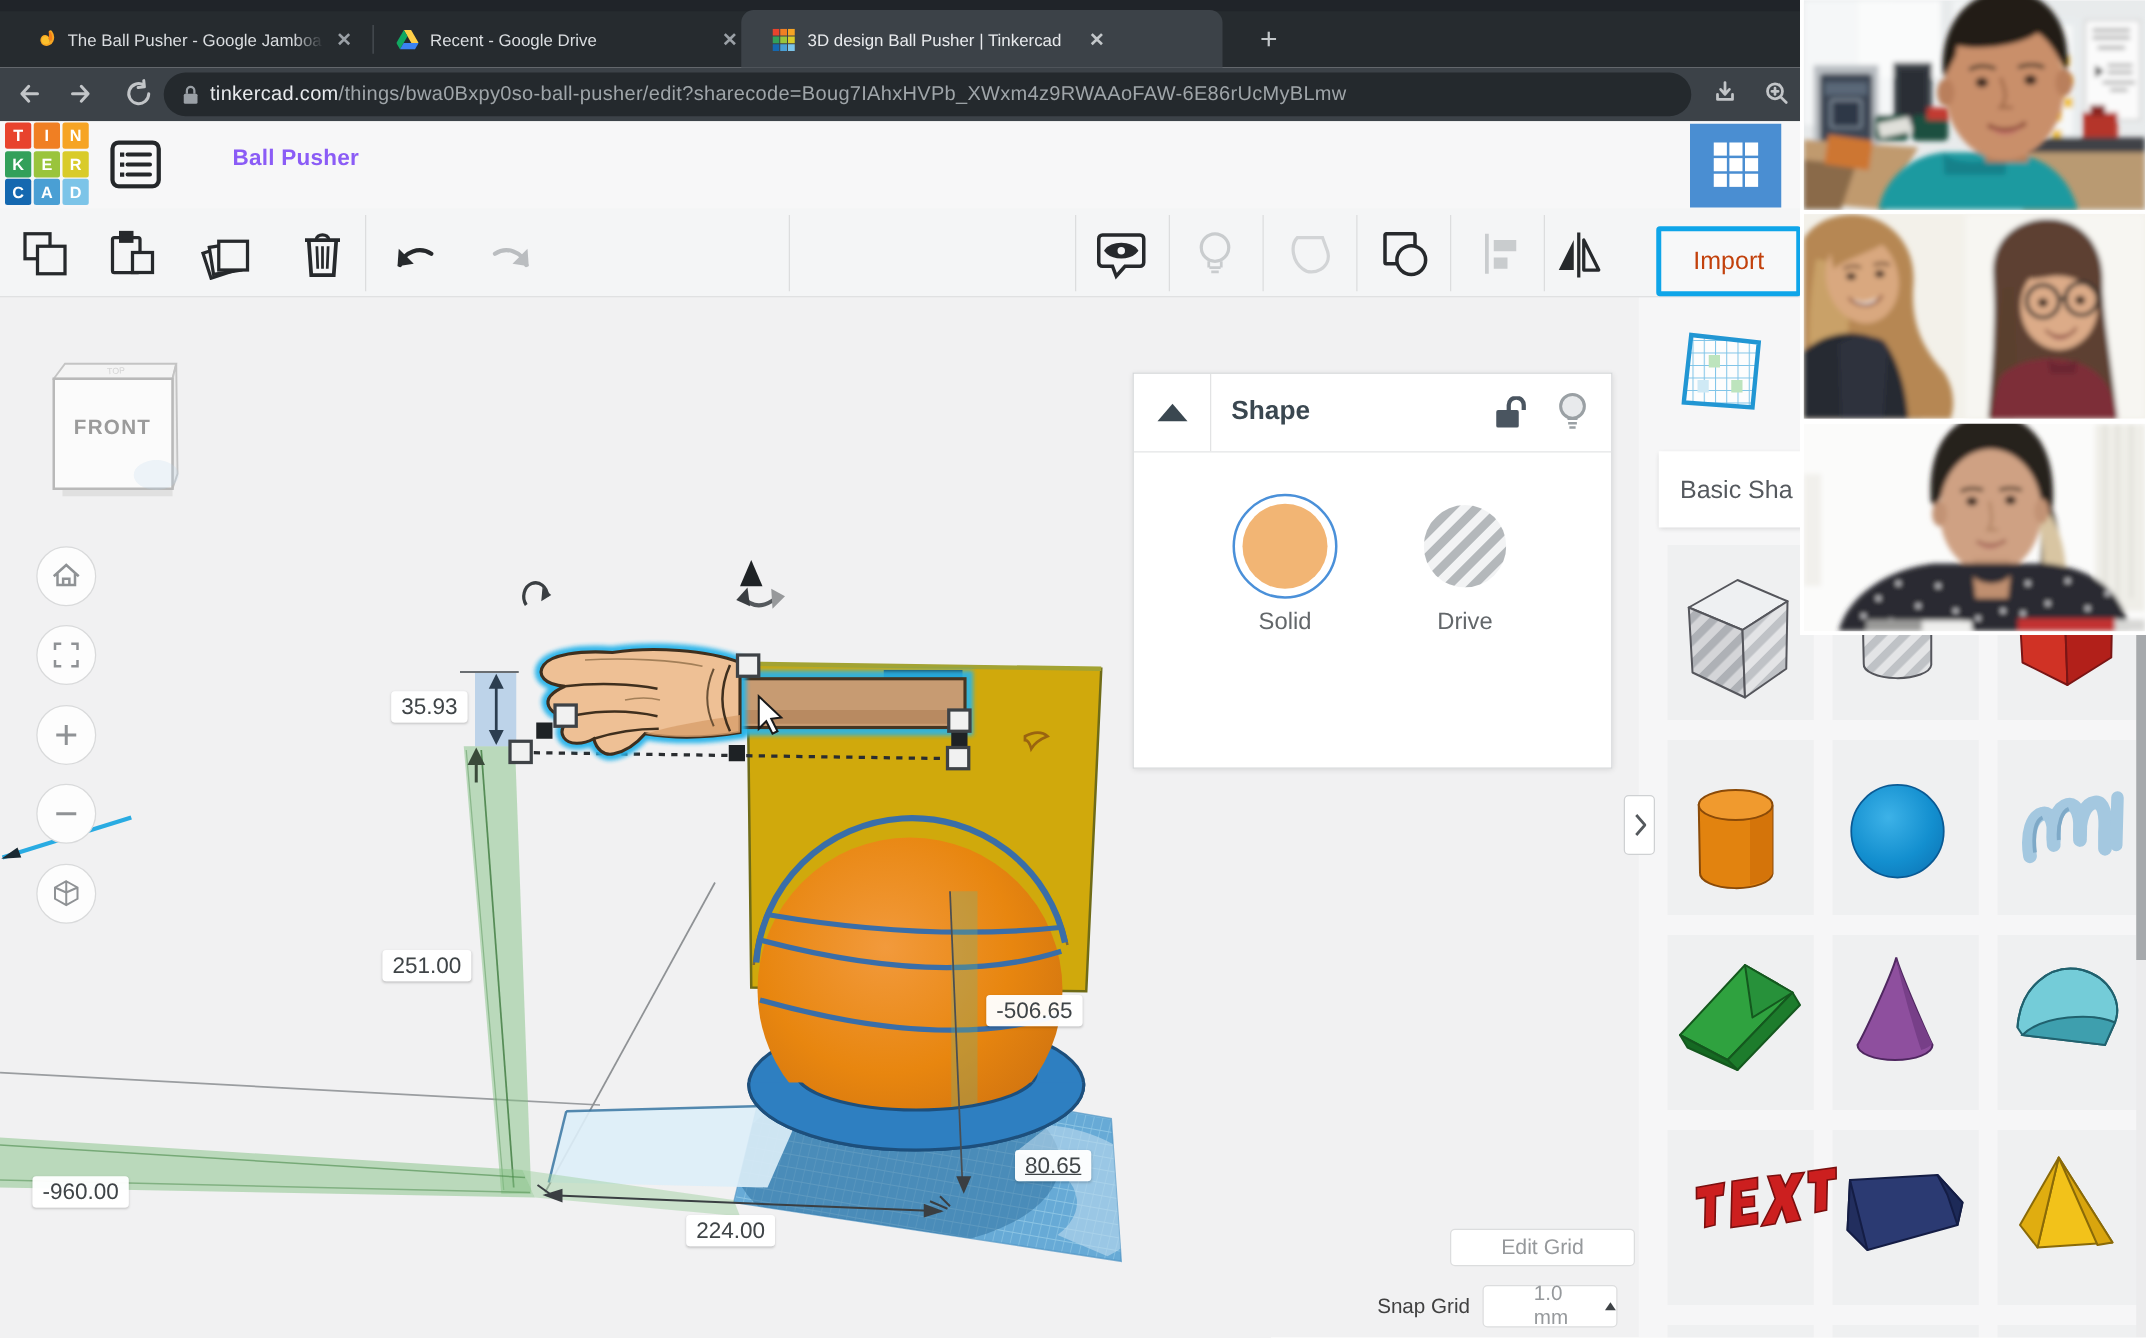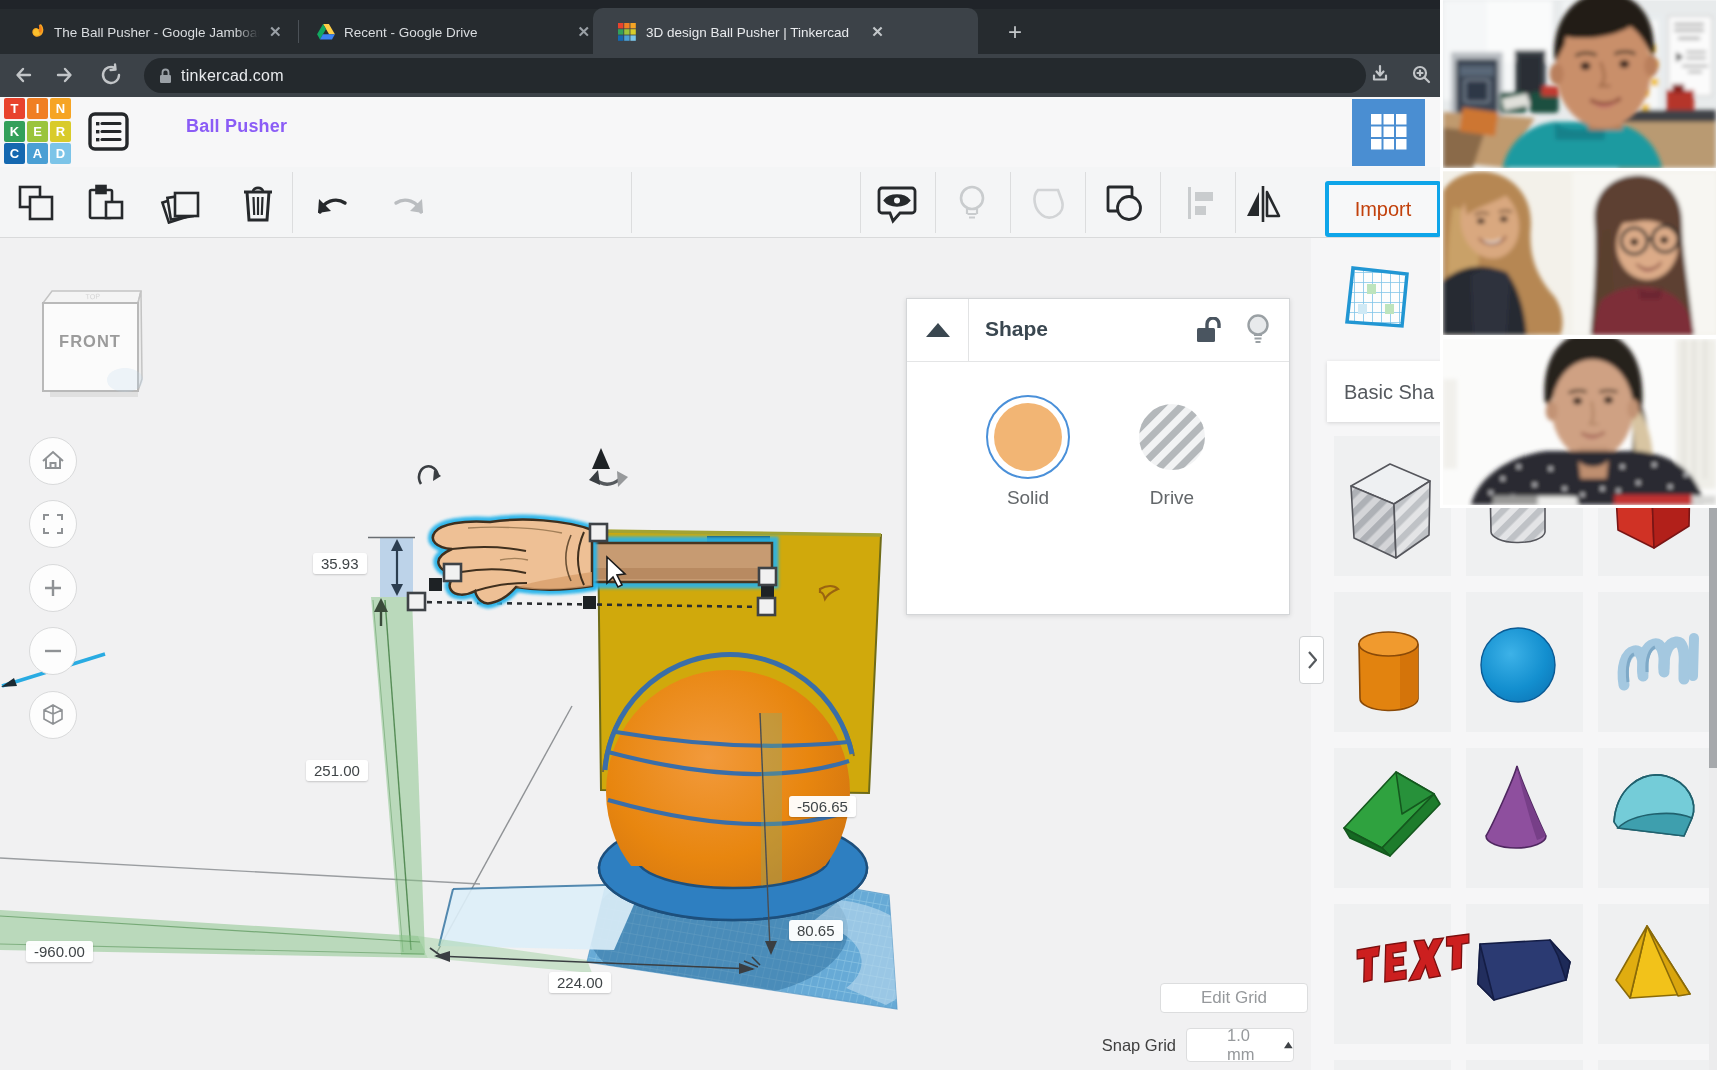--- a/index.html
+++ b/index.html
@@ -9,40 +9,40 @@
   .abs{position:absolute;}
   
   #tabbar{left:0;top:0;width:1717px;height:54px;background:#262b2f;}
   #tabbar .topstrip{left:0;top:0;width:1717px;height:9px;background:#202429;position:absolute;}
   .tab{position:absolute;top:10px;height:44px;display:flex;align-items:center;color:#dadde0;font-size:13.5px;}
   .tab .ttl{white-space:nowrap;overflow:hidden;max-width:205px;}
   .tabx{color:#9aa0a6;font-size:15px;font-weight:bold;margin-left:10px;}
   #activetab{position:absolute;left:593px;top:8px;width:385px;height:46px;background:#3c4248;border-radius:10px 10px 0 0;}
   .tabsep{position:absolute;top:20px;width:1px;height:23px;background:#4b5157;}
   #addrbar{left:0;top:54px;width:1717px;height:43px;background:#3c4248;}
-  #urlpill{position:absolute;left:144px;top:4px;width:1222px;height:35px;border-radius:18px;background:#24292d;
+  #urlpill{position:absolute;left:131px;top:4px;width:1222px;height:35px;border-radius:18px;background:#24292d;
     display:flex;align-items:center;font-size:16px;letter-spacing:0.25px;color:#9fa5a9;}
   
   #tkhead{left:0;top:97px;width:1717px;height:70px;background:#f7f7f8;}
   #logo{position:absolute;left:4px;top:98px;width:68px;height:66px;}
   #logo div{position:absolute;width:21px;height:21px;border-radius:2px;color:#fff;font-size:13px;font-weight:bold;
     display:flex;align-items:center;justify-content:center;}
   #docname{position:absolute;left:147px;top:116px;font-size:18px;font-weight:600;color:#8b5cf6;letter-spacing:.2px;margin-left:39px;}
   #bluebtn{position:absolute;left:1352px;top:99px;width:73px;height:67px;background:#4a8ed2;}
   #toolbar{left:0;top:167px;width:1717px;height:71px;background:#f4f5f6;border-bottom:1.5px solid #d9dadb;}
   .tsep{position:absolute;top:5px;width:1px;height:61px;background:#dcddde;}
   #importbtn{position:absolute;left:1325px;top:14px;width:116px;height:56px;border:4px solid #0ea5e9;border-radius:3px;
     background:#f7f8f9;color:#c2410c;font-size:20px;display:flex;align-items:center;justify-content:center;}
   
   #canvas{left:0;top:238px;width:1311px;height:832px;background:#f1f1f2;}
   #rpanel{left:1311px;top:238px;width:406px;height:832px;background:#f6f6f7;}
   .tile{position:absolute;width:117px;height:140px;background:#eff0f1;}
   .navbtn{position:absolute;width:48px;height:48px;border-radius:50%;background:#fdfdfd;border:1.5px solid #d9dadb;}
   .lbl{position:absolute;background:rgba(255,255,255,.96);border-radius:3px;box-shadow:0 1px 2px rgba(0,0,0,.18);
-    color:#3f4447;font-size:15px;padding:2px 8px;white-space:nowrap;}
+    color:#3f4447;font-size:18px;padding:2px 8px;white-space:nowrap;}
   
   #shapepanel{position:absolute;left:906px;top:258px;width:384px;height:317px;background:#fff;
     border:1px solid #d4d6d8;box-shadow:0 1px 5px rgba(0,0,0,.12);margin-top:40px;}
   
   #editgrid{position:absolute;left:1160px;top:983px;width:148px;height:30px;background:#fff;border:1px solid #dcddde;
     border-radius:4px;color:#96999c;font-size:17px;display:flex;align-items:center;justify-content:center;}
   #snapbox{position:absolute;left:1186px;top:1028px;width:108px;height:34px;background:#fff;border:1px solid #dcddde;
     border-radius:4px;color:#96999c;font-size:16.5px;display:flex;align-items:center;}
   
   #vids{left:1440px;top:0;width:277px;height:508px;background:#fff;}
@@ -99,20 +99,21 @@
         <path d="M44 13 L56 13 M51 7 L56.5 13 L51 19"></path>
         <path d="M105 13 A 8 8 0 1 1 101 6 M101 2.5 L101.5 7.5 L96.5 8"></path>
       </g>
     </svg>
     <div id="urlpill">
       <svg width="13" height="16" viewBox="0 0 13 16" style="margin:0 9px 0 15px;flex:none;">
         <rect x="1" y="7" width="11" height="8" rx="1.2" fill="#9aa0a6"></rect>
         <path d="M3.5 7 V4.5 A3 3 0 0 1 9.5 4.5 V7" fill="none" stroke="#9aa0a6" stroke-width="1.8"></path>
       </svg>
       <span style="color:#e8eaed;">tinkercad.com</span>
+        <span>/things/bwa0Bxpy0so-ball-pusher/edit?sharecode=Boug7IAhxHVPb_XWxm4z9RWAAoFAW-6E86rUcMyBLmw</span>
     </div>
     <svg class="abs" style="left:1372px;top:8px;" width="62" height="26" viewBox="0 0 62 26">
       <g stroke="#c2c5c8" stroke-width="2.2" fill="none" stroke-linecap="round" stroke-linejoin="round">
         <path d="M8 4 V13 M4.5 9.5 L8 13.5 L11.5 9.5 M2 13.5 V17.5 H14 V13.5"></path>
         <circle cx="48" cy="11" r="6"></circle>
         <path d="M52.5 15.5 L57 20"></path>
         <path d="M48 8.5 V13.5 M45.5 11 H50.5"></path>
       </g>
     </svg>
   </div>
@@ -386,21 +387,21 @@
       </g>
     </g>
 
     <path d="M607 557 L607 583 L613 577 L618 587 L622 585 L617 575 L625 574 Z" fill="#fff" stroke="#1a1a1a" stroke-width="1.6"></path>
 
   </svg>
 
   <div class="lbl" style="left:313px;top:553px;">35.93</div>
   <div class="lbl" style="left:306px;top:760px;">251.00</div>
   <div class="lbl" style="left:789px;top:796px;">-506.65</div>
-  <div class="lbl" style="left:789px;top:920px;">80.65</div>
+  <div class="lbl" style="left:812px;top:920px;text-decoration:underline;">80.65</div>
   <div class="lbl" style="left:549px;top:972px;">224.00</div>
   <div class="lbl" style="left:26px;top:941px;">-960.00</div>
 
   <svg class="abs" style="left:30px;top:285px;" width="125" height="120" viewBox="0 0 125 120">
     <rect x="20" y="105" width="88" height="7" fill="#d8d8d8" opacity="0.7"></rect>
     <polygon points="13,18 108,18 111,6 22,6" fill="#f4f4f4" stroke="#c4c4c4" stroke-width="1.5"></polygon>
     <polygon points="108,18 111,6 112,94 108,106" fill="#ececec" stroke="#c4c4c4" stroke-width="1.5"></polygon>
     <rect x="13" y="18" width="95" height="88" fill="#fbfbfb" stroke="#b9b9b9" stroke-width="2"></rect>
     <text x="60" y="62" text-anchor="middle" font-size="16.5" font-weight="bold" fill="#9b9b9b" letter-spacing="1">FRONT</text>
     <text x="63" y="14" text-anchor="middle" font-size="7" fill="#d4d4d4" transform="rotate(-3 63 14)">TOP</text>

